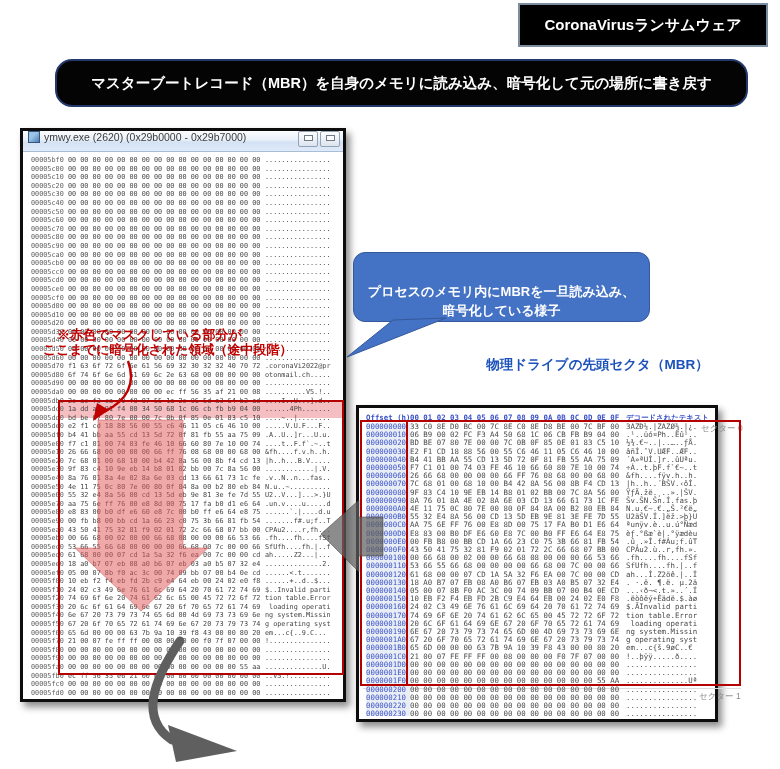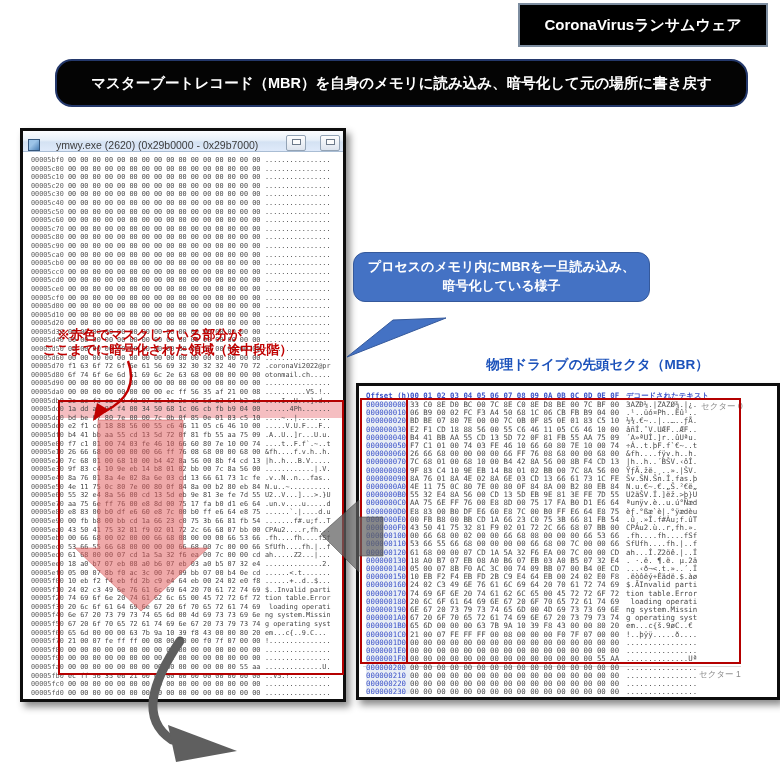--- a/index.html
+++ b/index.html
@@ -12,24 +12,24 @@
   .pill-banner{position:absolute;left:55px;top:59px;width:693px;height:48px;box-sizing:border-box;
     background:#040404;border:2px solid #24386b;border-radius:17px;
     color:#fff;font-weight:bold;font-size:14.5px;display:flex;align-items:center;justify-content:center;}
   .blue-label{position:absolute;color:#1c52bb;font-weight:bold;font-size:13.5px;text-align:center;}
   #mem-label{left:30px;top:108px;width:300px;}
   #drv-label{left:445px;top:356px;width:305px;}
   
   .win{position:absolute;background:#fff;border:3px solid #0d0d0d;box-sizing:border-box;
        box-shadow:4px 5px 7px rgba(0,0,0,.45);}
   #mem-win{left:20px;top:128px;width:326px;height:574px;}
-  #drv-win{left:356px;top:383px;width:424px;height:317px;}
+  #drv-win{left:356px;top:405px;width:362px;height:317px;}
   .titlebar{position:absolute;left:0;top:0;right:0;height:21px;
     background:linear-gradient(#fcfdfe,#e8f0f9 45%,#d4e2f3 55%,#dfeafa);
-    border-bottom:1px solid #a9bdd4;display:flex;align-items:flex-end;padding:0 3px;box-sizing:border-box;gap:12px;}
+    border-bottom:1px solid #a9bdd4;display:flex;align-items:flex-start;padding:0 3px;box-sizing:border-box;}
   .app-icon{width:10px;height:10px;margin:0 4px 0 2px;border:1px solid #35577d;
     background:linear-gradient(135deg,#9cc4e8 40%,#4a7fb5);}
   .win-title{font-size:10.5px;color:#3c3c3c;flex:1;white-space:nowrap;overflow:hidden;}
   .winbtn{width:18px;height:14px;border:1px solid #93a3b5;border-radius:2px;margin-left:2px;
     background:linear-gradient(#fefefe,#dde4ee);}
   .winbtn i{display:block;width:7px;height:4px;border:1px solid #6d7a8a;margin:3px auto 0;background:#fcfcfc;}
   
   .hexbody{position:absolute;overflow:hidden;white-space:pre;z-index:2;}
   #mem-hex{left:3px;top:21px;right:3px;bottom:3px;padding:4px 0 0 5px;
     font:6.8px "DejaVu Sans Mono",monospace;line-height:8.6px;}
@@ -54,24 +54,24 @@
   #drv-vline{position:absolute;left:47px;top:12px;width:2px;height:266px;background:#b40000;z-index:4;}
   .win svg{position:absolute;left:0;top:0;z-index:3;pointer-events:none;}
   .sector-label{position:absolute;font-size:8.5px;color:#8a8a8a;z-index:2;white-space:nowrap;}
   #sector0{left:342px;top:15px;}
   #sector1{left:340px;top:283px;}
   #sector-divider{position:absolute;left:4px;top:280px;width:378px;height:1px;background:#dcdcdc;z-index:1;}
   
   .mask-note{position:absolute;color:#c00000;font-weight:bold;font-size:13px;z-index:25;white-space:nowrap;}
   #mask-note1{left:57px;top:326px;}
   #mask-note2{left:43px;top:341px;font-family:Liberation Mono, monospace;}
-  .bubble{position:absolute;left:353px;top:252px;width:297px;height:50px;box-sizing:border-box;
+  .bubble{position:absolute;left:353px;top:252px;width:297px;height:70px;box-sizing:border-box;
     background:#4472c4;border:1px solid #35599b;border-radius:12px;z-index:15;
     color:#fff;font-weight:bold;font-size:13px;text-align:center;
-    display:flex;flex-direction:column;justify-content:center;line-height:1.45;}
+    display:flex;flex-direction:column;justify-content:flex-end;line-height:1.45;}
   .footer-note{position:absolute;left:238px;top:720px;color:#000;font-weight:bold;font-size:14.5px;
     line-height:19px;z-index:25;white-space:nowrap;}
   #page-overlay{position:absolute;left:0;top:0;width:780px;height:769px;z-index:20;pointer-events:none;}
 </style>
 </head>
 <body>
 
 <div class="page">
 
   <div class="title-banner">

